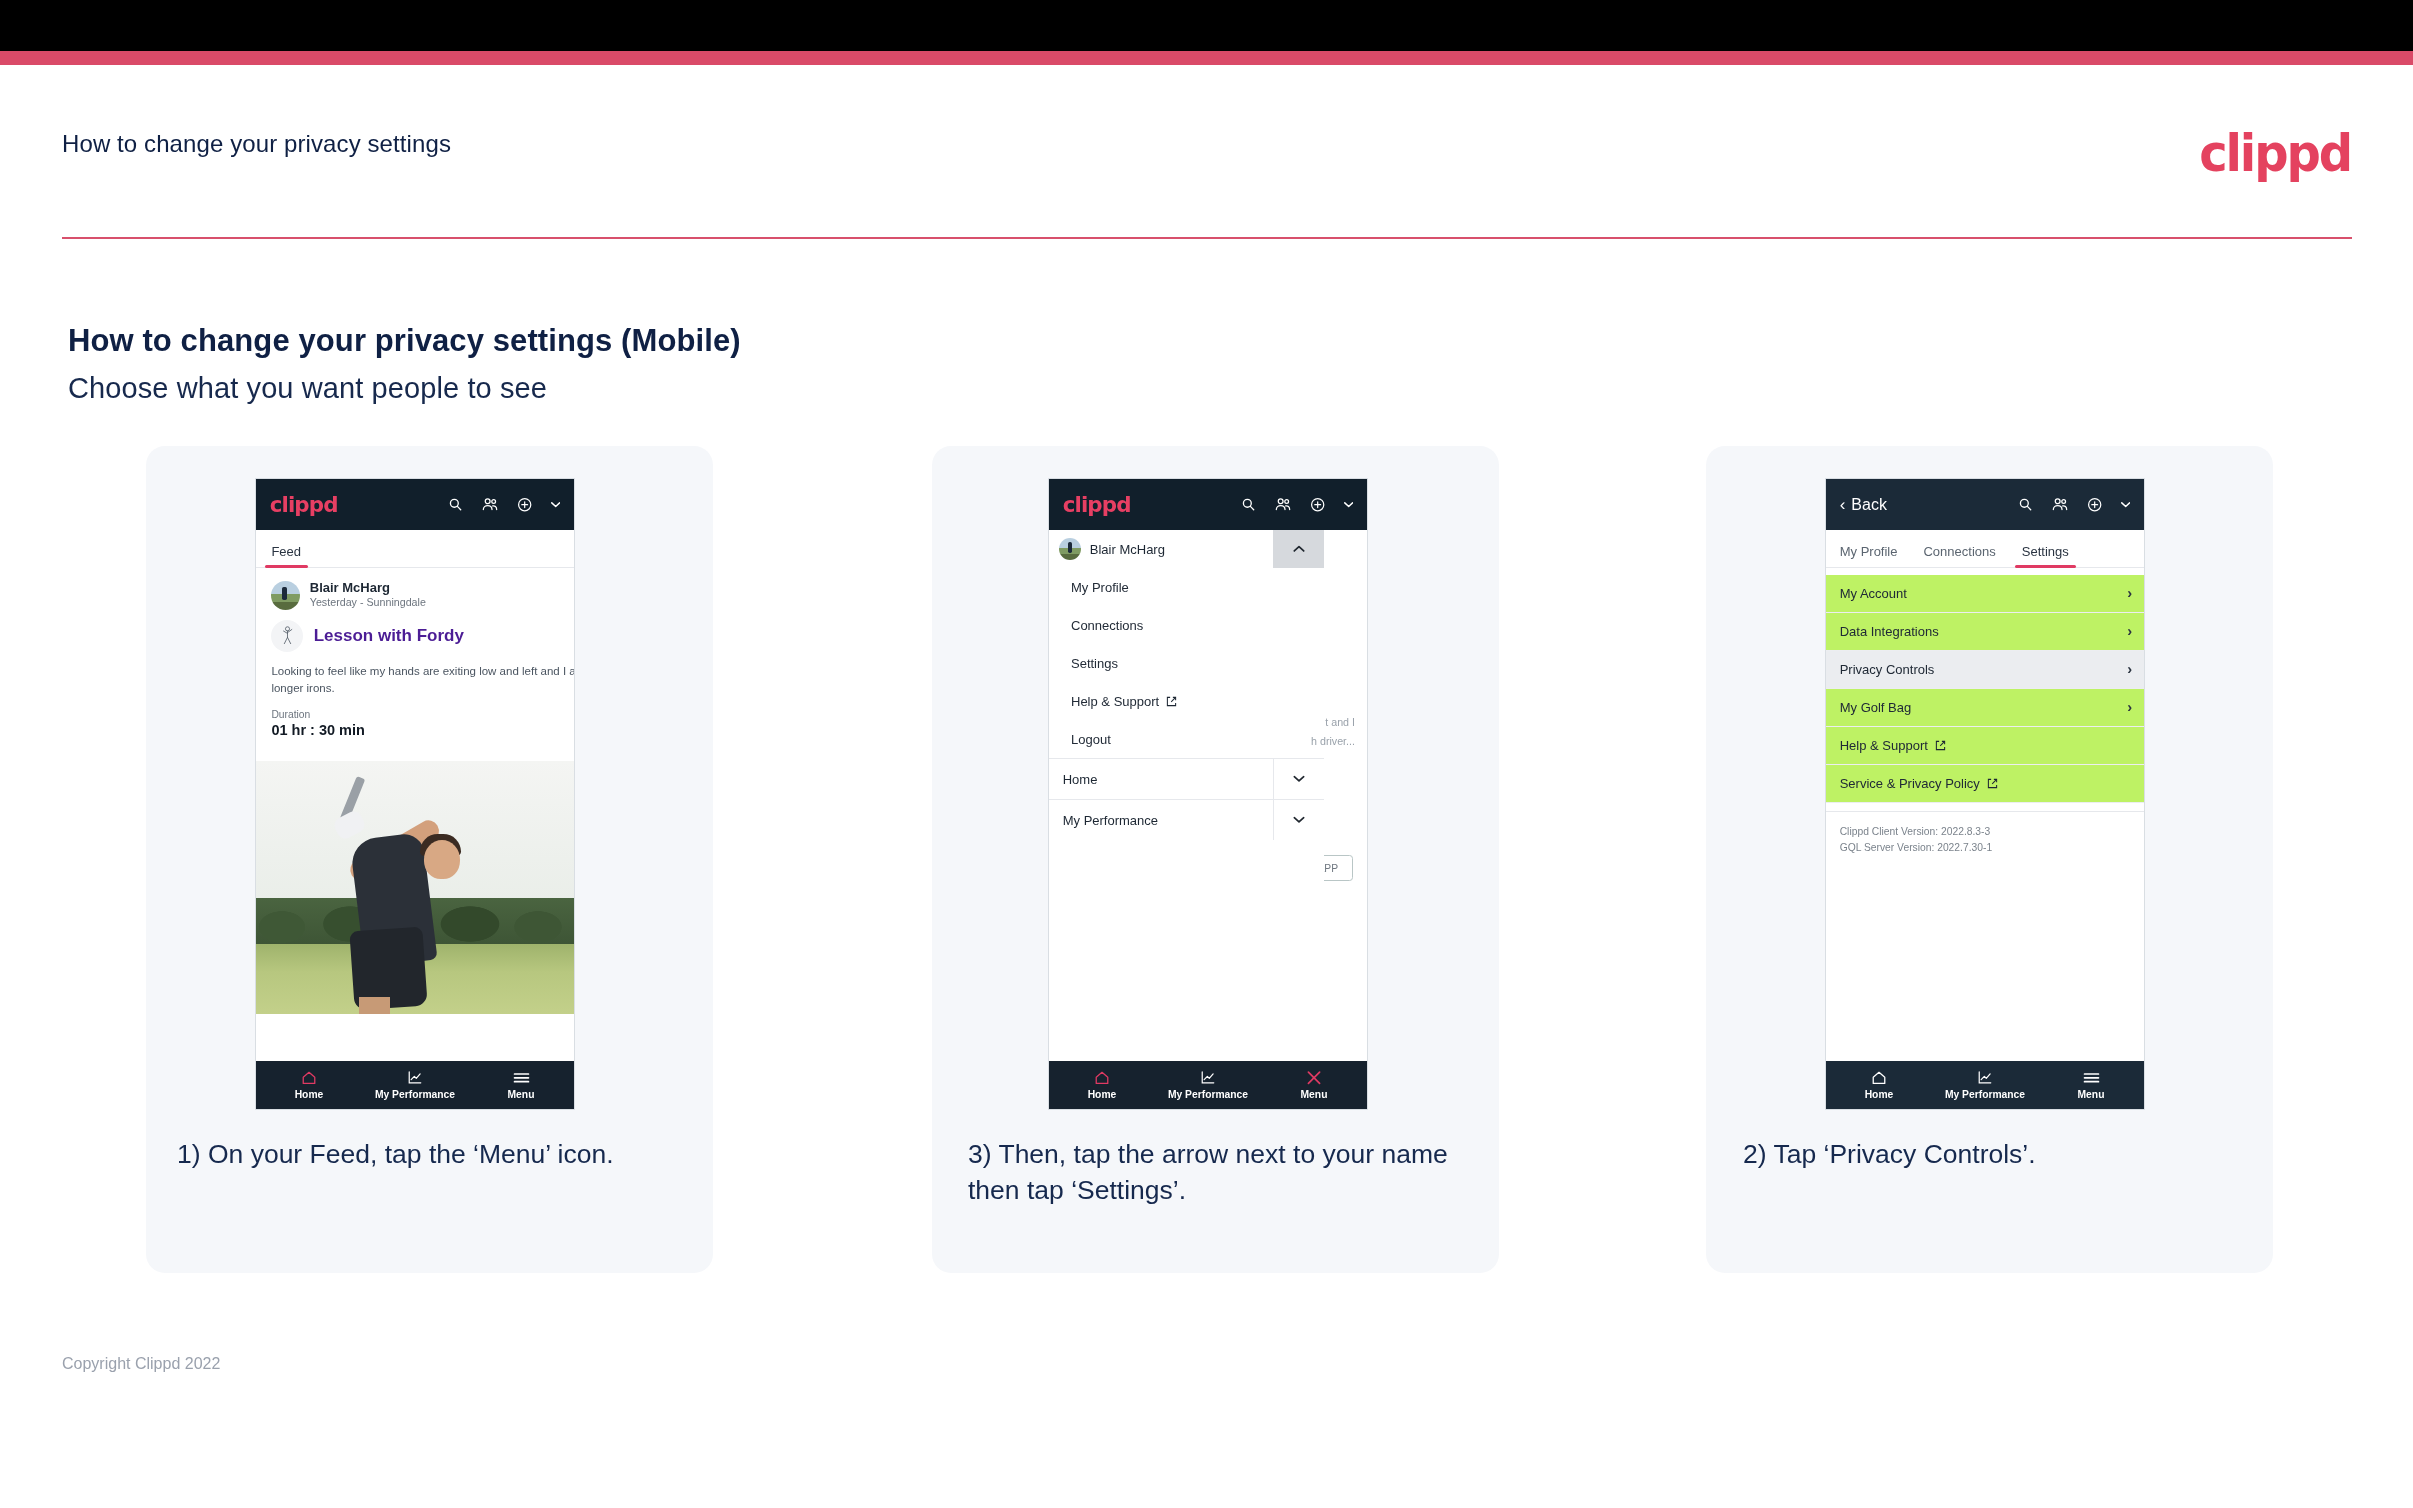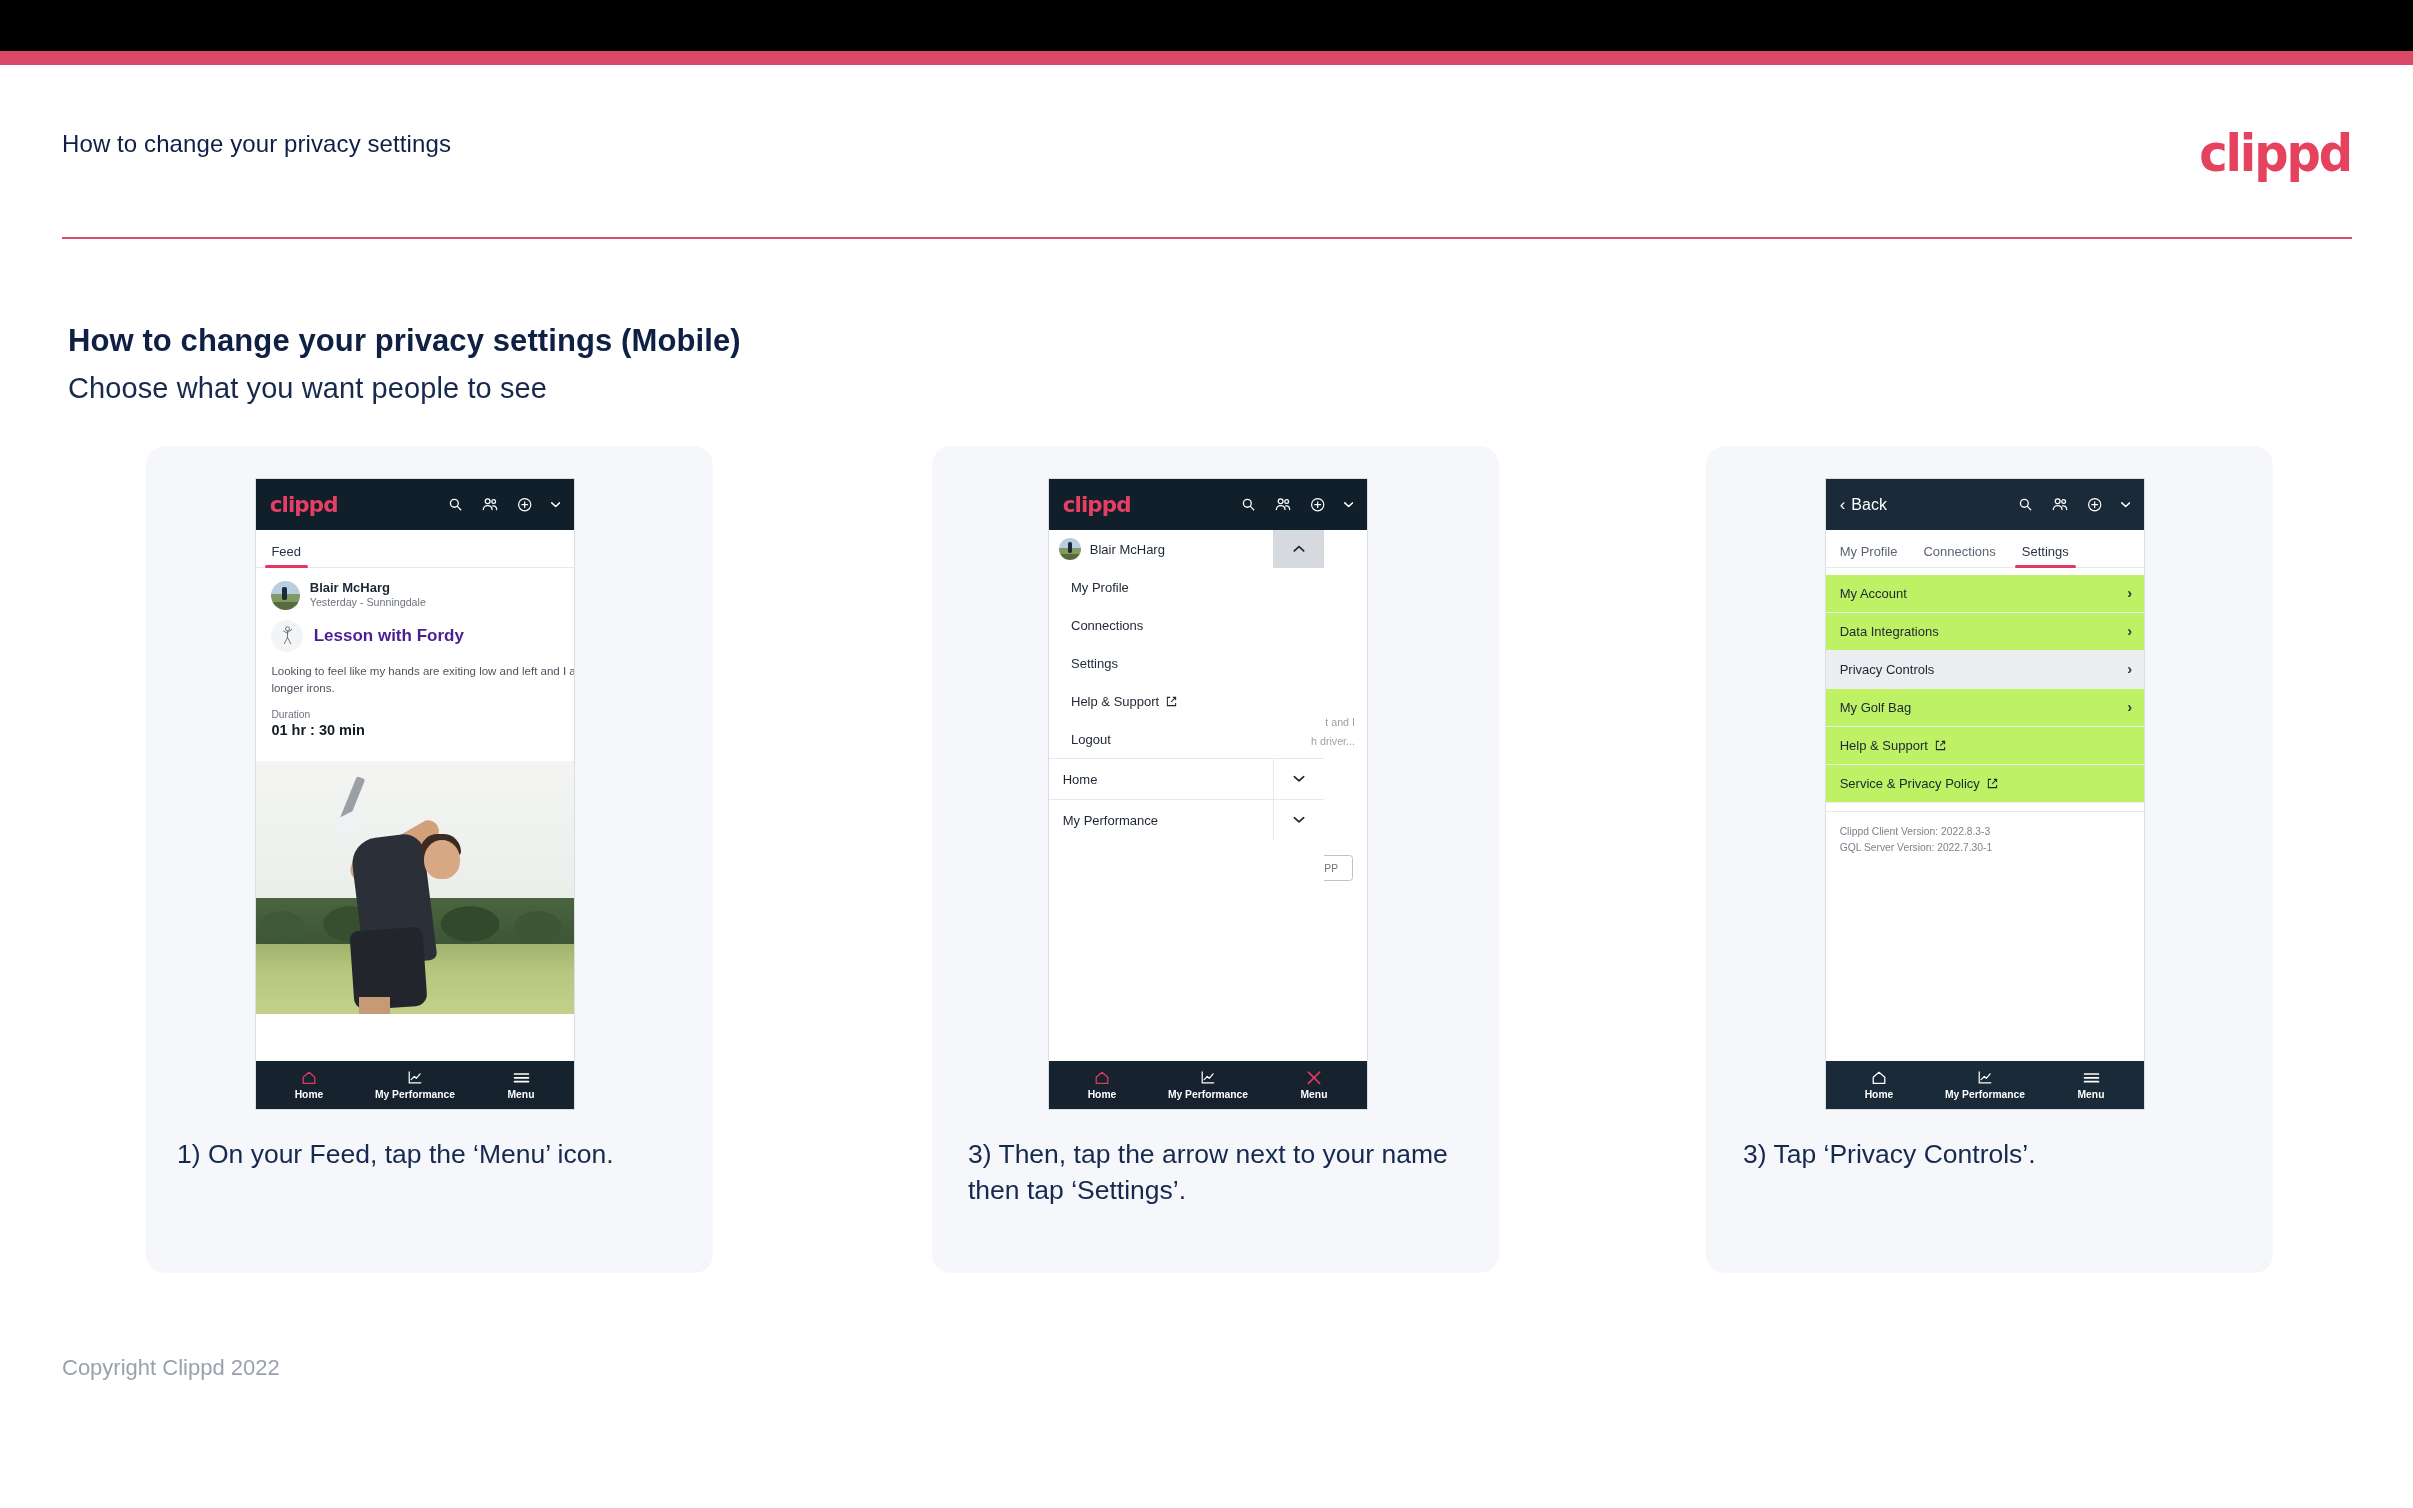--- a/index.html
+++ b/index.html
@@ -249,21 +249,21 @@
   }
   .set-item.hl { background: #ebedf0; }
   .set-item .chev-r { margin-left: auto; color:#2b3440; font-weight:700; font-size:14.5px; }
   .ext-ic { margin-left: 6.8px; display:inline-flex; }
   .set-footer { padding: 12px 13.7px 0 13.7px; border-top: 0.9px solid #e6e8ec; margin-top: 8.5px; }
   .set-footer div { font-size: 10.3px; color: #7b838c; line-height: 1.55; }
 
   
   .copyright {
     position: absolute; left: 62px; top: 1355px;
-    font-size: 22px; color: #9aa1ad;
+    font-size: 16px; color: #9aa1ad;
   }
 </style>
 </head>
 <body>
 
 <div id="slide">
 
   <div class="topbar-black"></div>
   <div class="topbar-pink"></div>
 
@@ -623,18 +623,18 @@
               <line x1="2" y1="3" x2="20" y2="3" stroke-linecap="round"></line>
               <line x1="2" y1="8" x2="20" y2="8" stroke-linecap="round"></line>
               <line x1="2" y1="13" x2="20" y2="13" stroke-linecap="round"></line>
             </svg>
           </span>
         <span class="bnav-label">Menu</span>
       </div>
     </div>
   </div>
 
-  <div class="caption" id="cap-3">3) Tap ‘Privacy Controls’.</div>
+  <div class="caption" id="cap-3">2) Tap ‘Privacy Controls’.</div>
 
   <div class="copyright">Copyright Clippd 2022</div>
 
 </div>
 
 
 </body></html>

